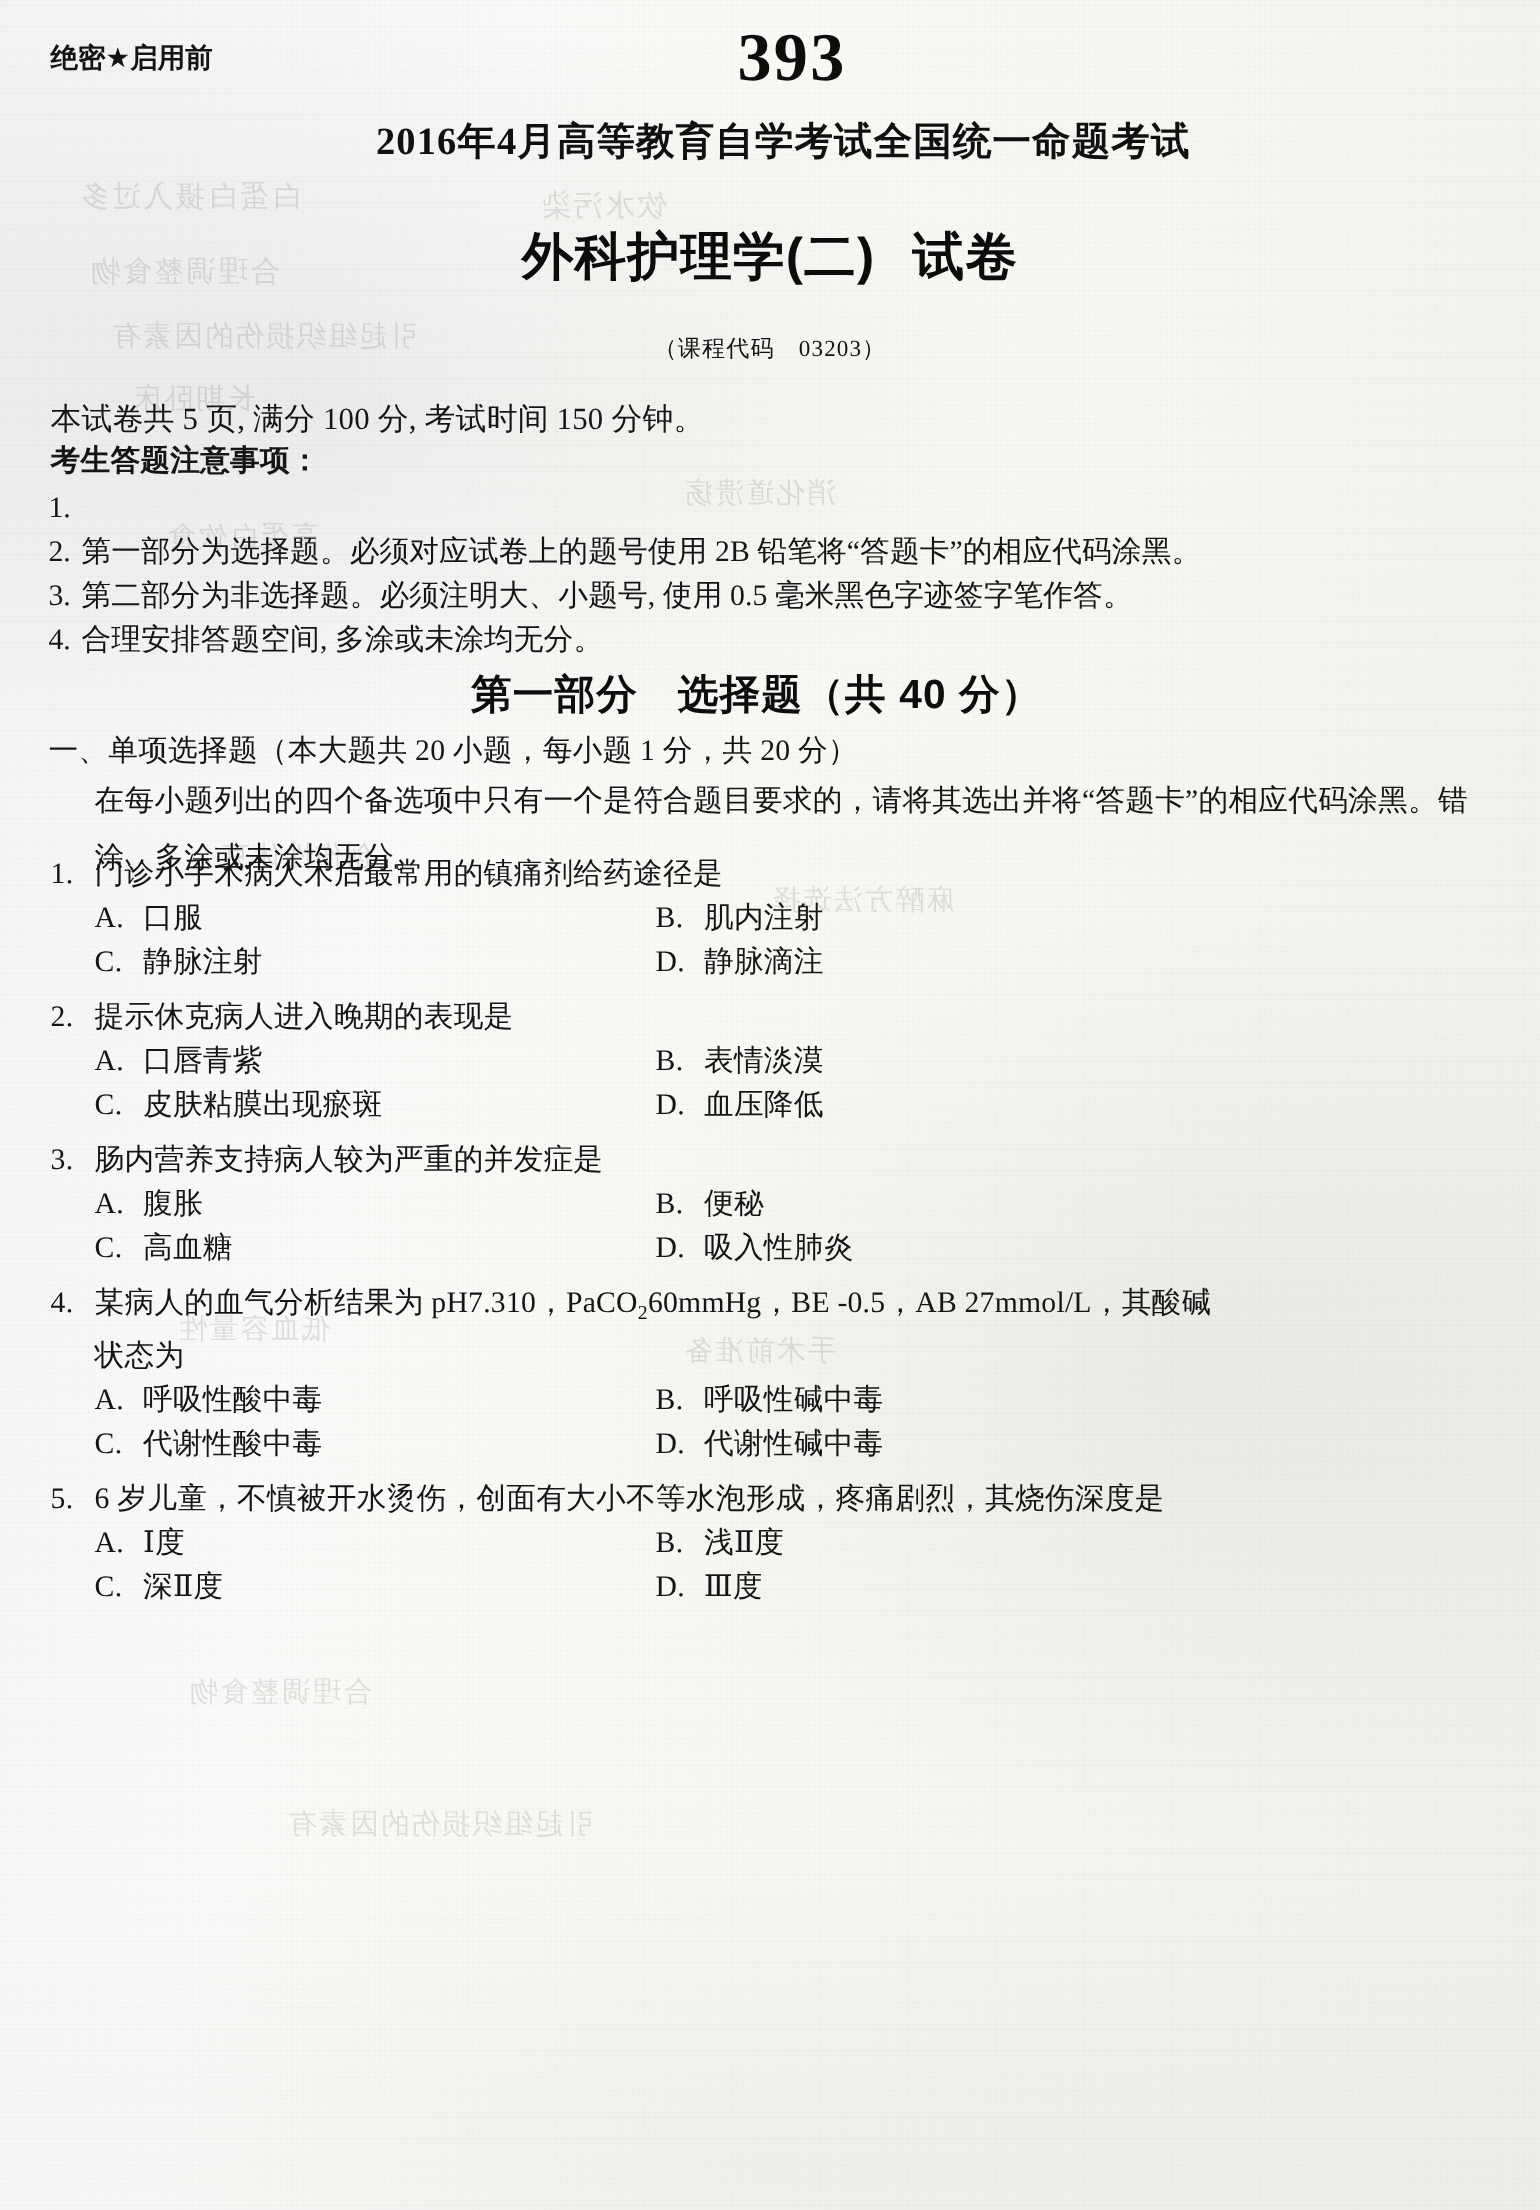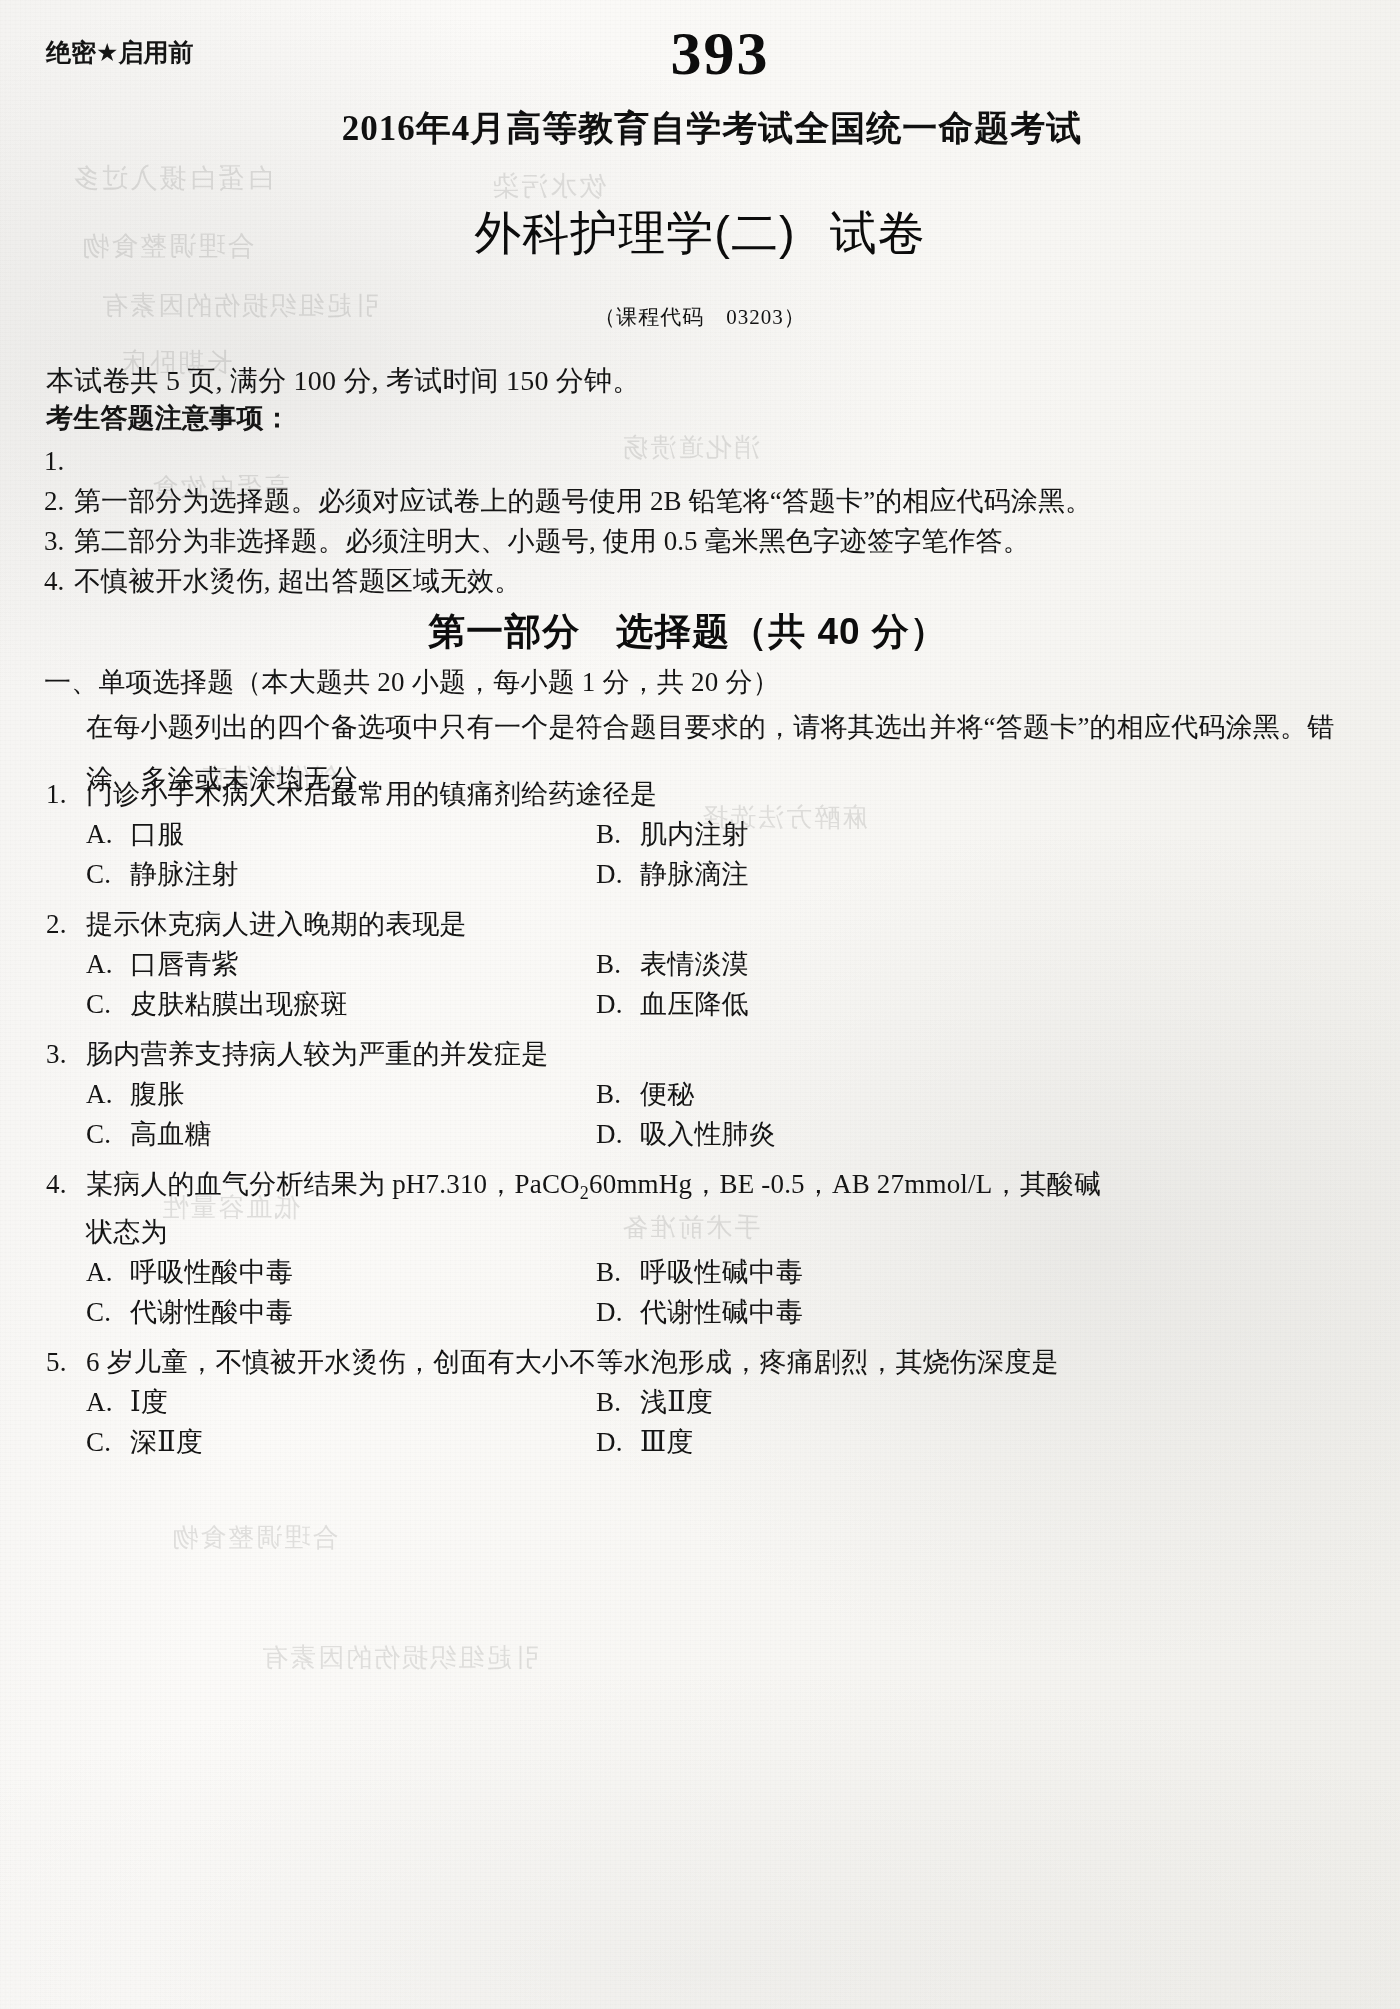--- a/index.html
+++ b/index.html
@@ -83,21 +83,21 @@
     font-size: 35px;
     letter-spacing: 1px;
     color: #101010;
     transform: translateX(12px);
   }
   .title-sub {
     position: absolute;
     top: 202px; left: 0; right: 0;
     text-align: center;
     font-family: "Liberation Sans", "DejaVu Sans", sans-serif;
-    font-weight: normal;
+    font-weight: bold;
     font-size: 47px;
     letter-spacing: 1px;
     color: #0c0c0c;
   }
   .title-sub .gap { display: inline-block; width: 34px; }
   .course-code {
     position: absolute;
     top: 303px; left: 0; right: 0;
     text-align: center;
     font-family: "Liberation Serif", "DejaVu Serif", serif;
@@ -251,21 +251,21 @@
       <div class="note-item">
         <span class="note-num">2.</span>
         <span>第一部分为选择题。必须对应试卷上的题号使用 2B 铅笔将“答题卡”的相应代码涂黑。</span>
       </div>
       <div class="note-item">
         <span class="note-num">3.</span>
         <span>第二部分为非选择题。必须注明大、小题号, 使用 0.5 毫米黑色字迹签字笔作答。</span>
       </div>
       <div class="note-item">
         <span class="note-num">4.</span>
-        <span>不慎被开水烫伤, 超出答题区域无效。</span>
+        <span>合理安排答题空间, 多涂或未涂均无分。</span>
       </div>
     </div>
 
     <div class="part-header">
       <span>第一部分</span><span class="gap"></span><span>选择题（共 40 分）</span>
     </div>
 
     <div class="group">
       <div class="group-title">一、单项选择题（本大题共 20 小题，每小题 1 分，共 20 分）</div>
       <div class="group-desc">在每小题列出的四个备选项中只有一个是符合题目要求的，请将其选出并将“答题卡”的相应代码涂黑。错涂、多涂或未涂均无分。</div>

